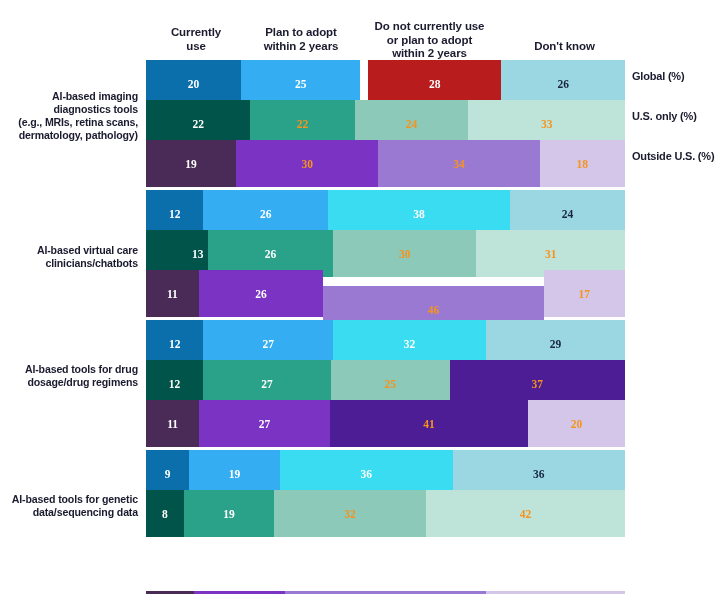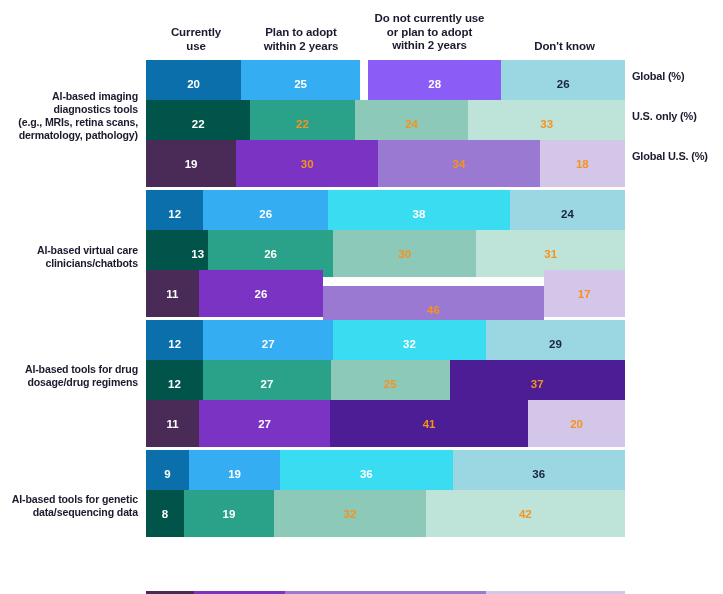--- a/index.html
+++ b/index.html
@@ -37,21 +37,21 @@
     text-align: center;
     font-size: 11.5px;
     font-weight: bold;
     line-height: 13.5px;
     color: #1b1b2f;
     letter-spacing: -0.1px;
     white-space: pre-line;
   }
   .col-header.h0 { left: 0px;   width: 100px; top: 22px; }
   .col-header.h1 { left: 100px; width: 110px; top: 22px; }
-  .col-header.h2 { left: 212px; width: 143px; top: 8px;  }
+  .col-header.h2 { left: 212px; width: 143px; top: 16px;  }
   .col-header.h3 { left: 358px; width: 121px; top: 36px; }
 
   
   .group {
     position: absolute;
     left: 0;
     width: 723px;
   }
   .group-label {
     position: absolute;
@@ -74,20 +74,21 @@
     display: flex;
   }
   .seg {
     height: 47px;
     display: flex;
     align-items: center;
     justify-content: center;
     font-size: 11.5px;
     font-weight: bold;
     letter-spacing: 0px;
+    font-family: Liberation Serif, serif;
   }
   .seg-val { pointer-events: none; }
 
   .row-legend {
     position: absolute;
     left: 632px;
     font-size: 11px;
     font-weight: bold;
     color: #1b1b2f;
     white-space: nowrap;
@@ -122,21 +123,21 @@
 diagnostics tools
 (e.g., MRIs, retina scans,
 dermatology, pathology)</div>
         <div class="bar-row" style="top: 60px;">
           <div class="seg" style="background: rgb(10, 111, 171); width: 96.7677px;">
             <span class="seg-val t-white">20</span>
           </div>
           <div class="seg" style="background: rgb(53, 173, 242); width: 120.96px;">
             <span class="seg-val t-white">25</span>
           </div>
-          <div class="seg" style="background: #8b5cf6; width: 135.475px; margin-left: 8px;">
+          <div class="seg" style="background: #b91c1c; width: 135.475px; margin-left: 8px;">
             <span class="seg-val t-white">28</span>
           </div>
           <div class="seg" style="background: rgb(154, 215, 227); width: 125.798px;">
             <span class="seg-val t-dark">26</span>
           </div>
         </div>
         <div class="row-legend" style="top: 60px;">Global (%)</div>
         <div class="bar-row" style="top: 100px;">
           <div class="seg" style="background: rgb(0, 84, 74); width: 104.337px;">
             <span class="seg-val t-white">22</span>
@@ -159,21 +160,21 @@
           <div class="seg" style="background: rgb(123, 51, 196); width: 142.277px;">
             <span class="seg-val t-orange">30</span>
           </div>
           <div class="seg" style="background: rgb(154, 121, 211); width: 161.248px;">
             <span class="seg-val t-orange">34</span>
           </div>
           <div class="seg" style="background: rgb(212, 198, 232); width: 85.3663px;">
             <span class="seg-val t-orange">18</span>
           </div>
         </div>
-        <div class="row-legend" style="top: 140px;">Global U.S. (%)</div>
+        <div class="row-legend" style="top: 140px;">Outside U.S. (%)</div>
       </div>
       <div class="group" style="top: 0px;">
         <div class="group-label" style="top: 257px; transform: translateY(-50%);">AI-based virtual care
 clinicians/chatbots</div>
         <div class="bar-row" style="top: 190px;">
           <div class="seg" style="background: rgb(10, 111, 171); width: 57.48px;">
             <span class="seg-val t-white">12</span>
           </div>
           <div class="seg" style="background: rgb(53, 173, 242); width: 124.54px;">
             <span class="seg-val t-white">26</span>

